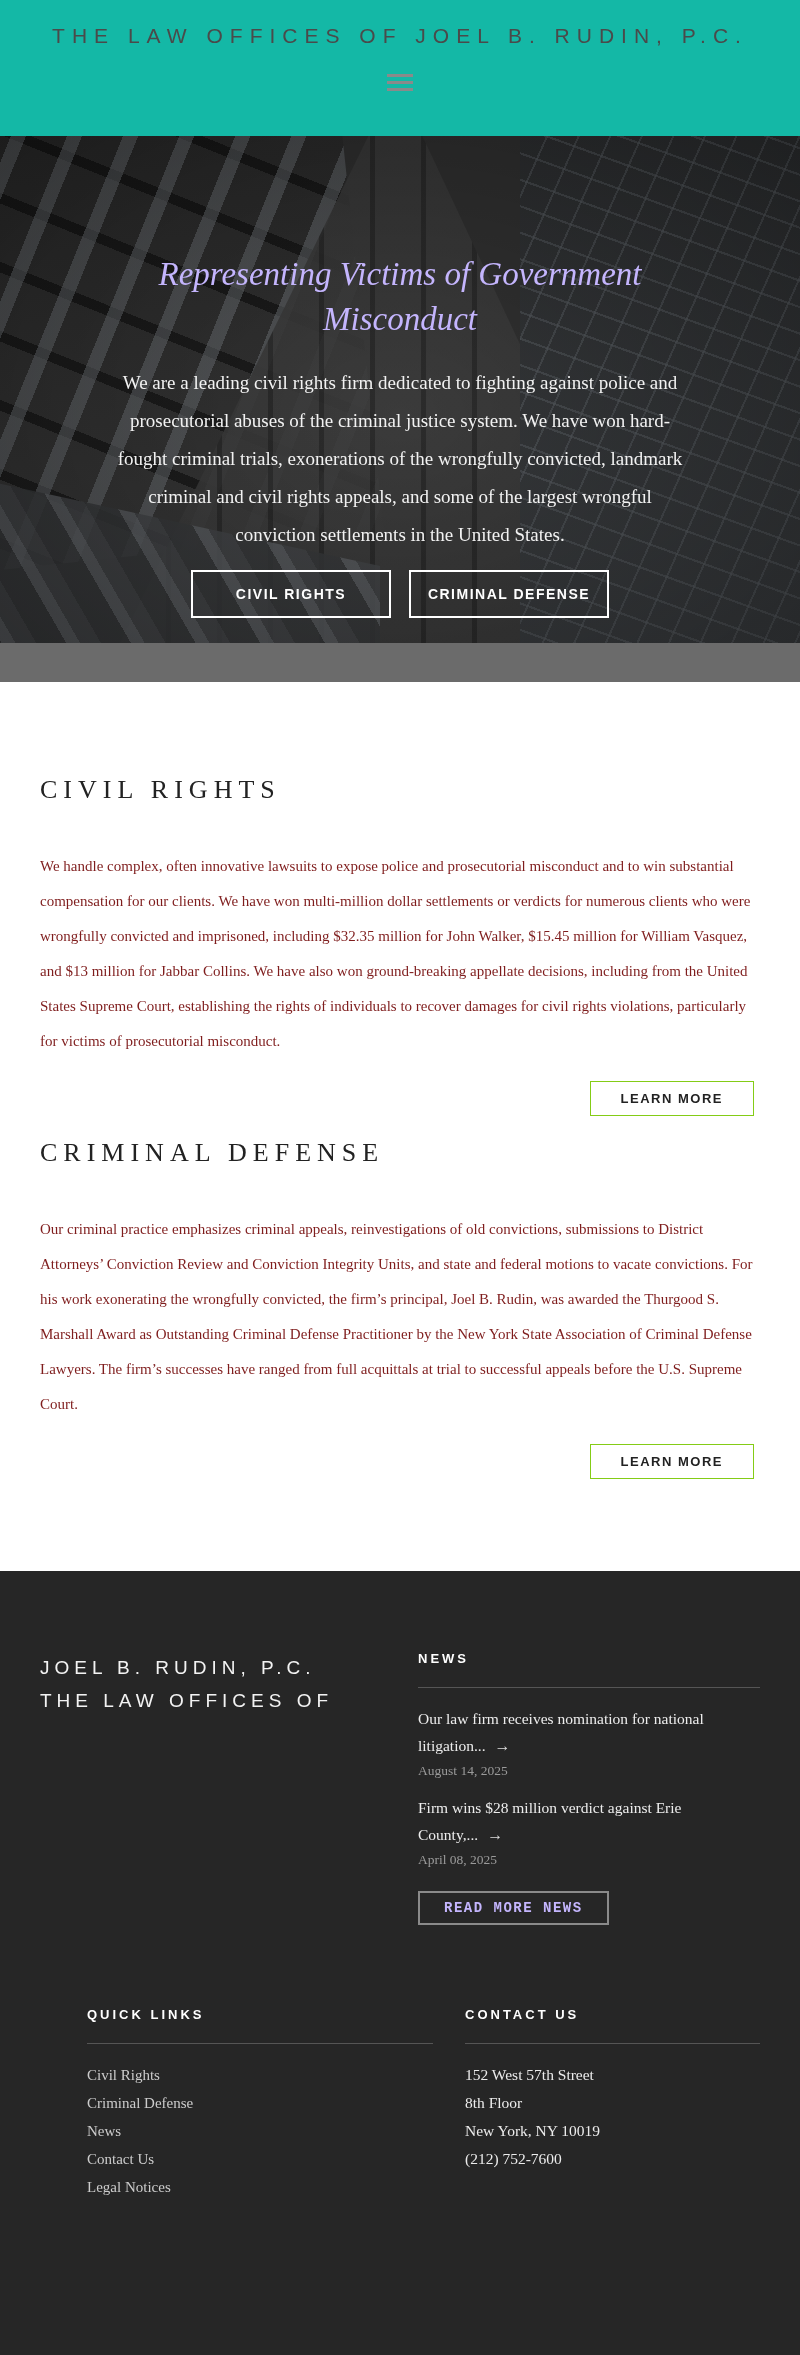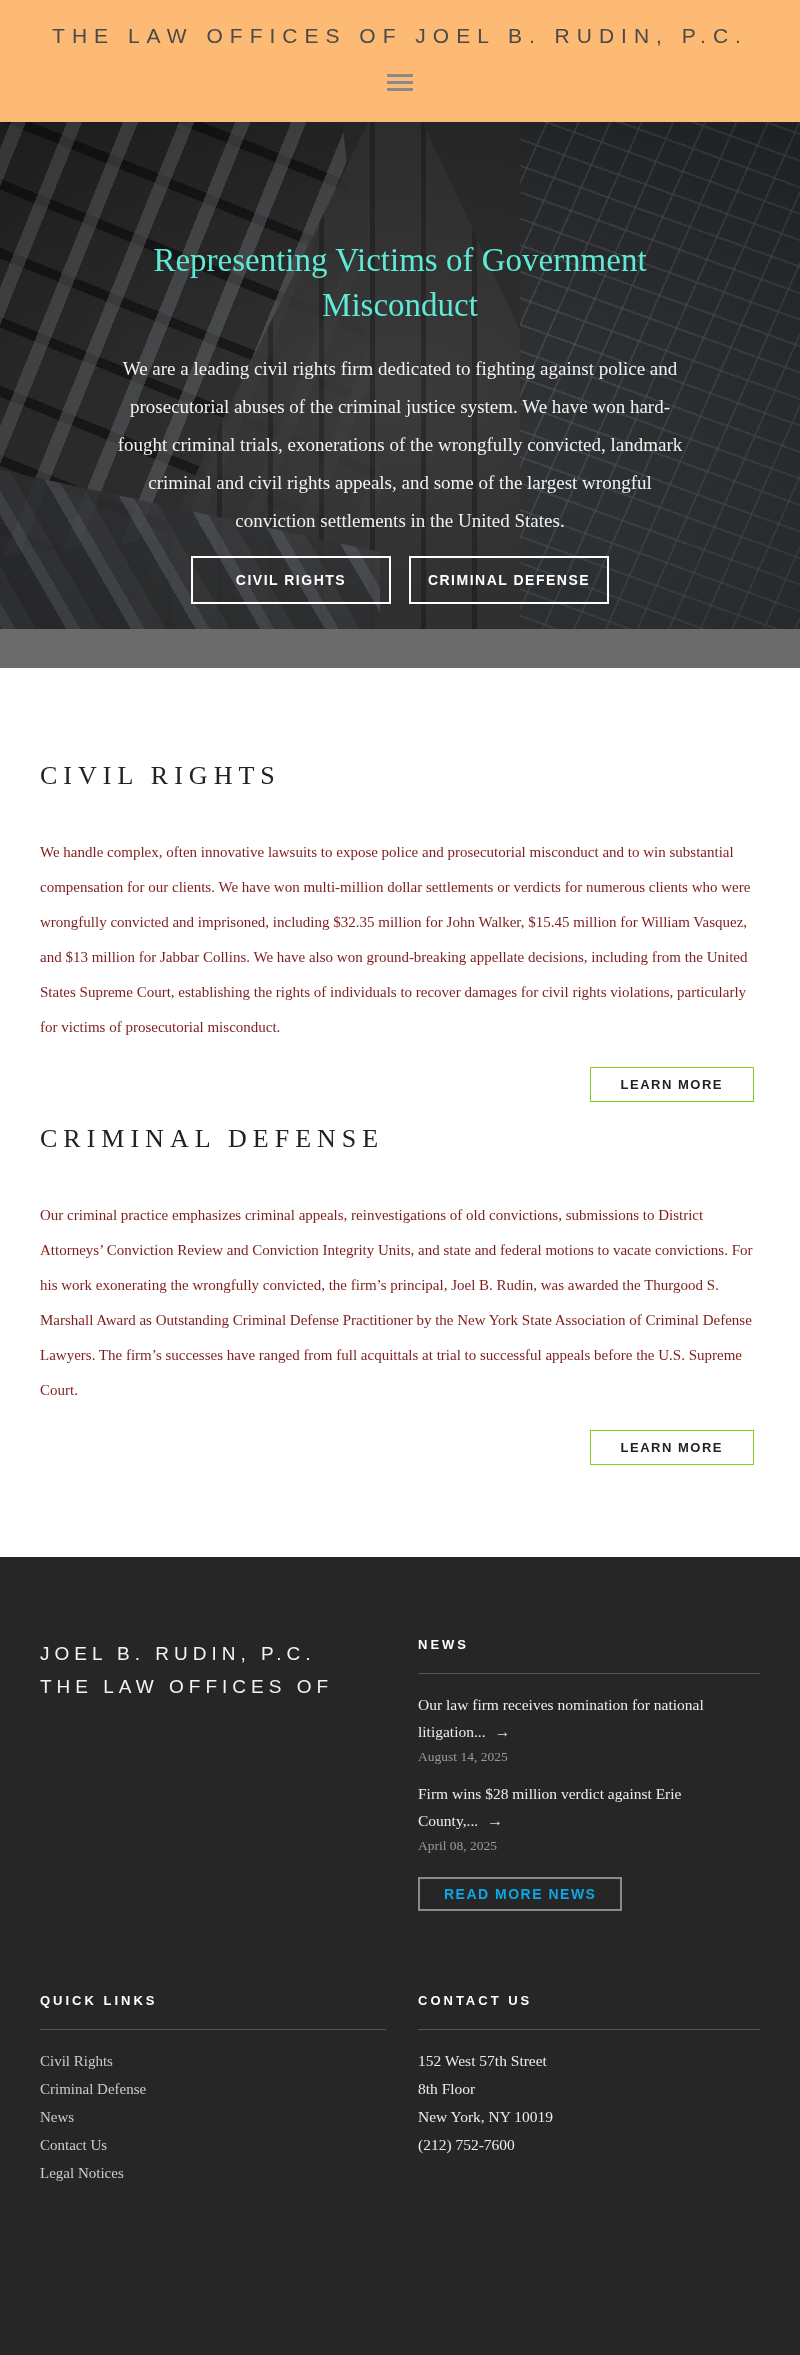--- a/index.html
+++ b/index.html
@@ -5,21 +5,21 @@
   * { box-sizing: border-box; }
   html, body { margin: 0; padding: 0; }
   body {
     width: 800px;
     background: #ffffff;
     font-family: "Liberation Serif", serif;
     -webkit-font-smoothing: antialiased;
   }
 
   
-  .site-header { height: 122px; background: #fdba74; text-align: center; }
+  .site-header { height: 136px; background: #14b8a6; text-align: center; }
   .site-title {
     padding-top: 24px;
     font-family: "Liberation Sans", sans-serif;
     font-size: 21px;
     letter-spacing: 7px;
     color: #4a4a4a;
     font-weight: 400;
   }
   .hamburger { width: 26px; margin: 26px auto 0; cursor: pointer; }
   .hamburger .bar { height: 3px; background: #8a8a8a; margin-bottom: 4px; }
@@ -57,24 +57,25 @@
     transform: skewY(-6deg);
   }
   .hero-shade {
     position: absolute; inset: 0;
     background: radial-gradient(ellipse at 50% 55%, rgba(0,0,0,0.05) 0%, rgba(0,0,0,0.38) 100%);
   }
   .hero-inner { position: relative; z-index: 2; text-align: center; padding-top: 116px; }
   .hero-heading {
     margin: 0 auto;
     max-width: 560px;
-    color: #5eead4;
+    color: #c4b5fd;
     font-size: 33px;
     font-weight: 400;
     line-height: 45px;
+    font-style: italic;
   }
   .hero-paragraph {
     margin: 22px auto 0;
     max-width: 578px;
     color: #f2f2f2;
     font-size: 19px;
     line-height: 38px;
   }
   .hero-buttons { margin-top: 16px; }
   .hero-btn {
@@ -151,25 +152,25 @@
   .news-item { margin-bottom: 15px; }
   .news-title { font-size: 15.5px; line-height: 27px; color: #ededed; cursor: pointer; }
   .news-arrow { margin-left: 9px; font-size: 16px; color: #dddddd; }
   .news-date { margin-top: 4px; font-size: 13.5px; color: #9a9a9a; }
   .read-more-btn {
     display: inline-block;
     margin-top: 8px;
     border: 2px solid #8a8a8a;
     background: transparent;
     padding: 7px 24px;
-    font-family: Liberation Sans, sans-serif;
+    font-family: Liberation Mono, monospace;
     font-size: 14px;
     font-weight: bold;
     letter-spacing: 1.5px;
-    color: #0ea5e9;
+    color: #c4b5fd;
     cursor: pointer;
   }
   .footer-mid { margin-top: 82px; }
   .footer-link { display: block; font-size: 15px; line-height: 28px; color: #cccccc; text-decoration: none; cursor: pointer; }
   .contact-line { font-size: 15.5px; line-height: 28px; color: #ececec; }
 </style>
 </head>
 <body>
 
 <header class="site-header">
@@ -241,21 +242,21 @@
       <div class="news-item">
         <div class="news-title"><span>Firm wins $28 million verdict against Erie County,...</span><span class="news-arrow">→</span></div>
         <div class="news-date">April 08, 2025</div>
       </div>
 
       <button class="read-more-btn">READ MORE NEWS</button>
     </div>
   </div>
 
   <div class="footer-row footer-mid">
-    <div class="footer-col-left" style="padding-right:32px;">
+    <div class="footer-col-left" style="padding-right:32px;margin-left:47px;">
       <h3 class="footer-heading">QUICK LINKS</h3>
       <hr class="footer-rule">
       <a class="footer-link">Civil Rights</a>
       <a class="footer-link">Criminal Defense</a>
       <a class="footer-link">News</a>
       <a class="footer-link">Contact Us</a>
       <a class="footer-link">Legal Notices</a>
     </div>
     <div class="footer-col-right">
       <h3 class="footer-heading">CONTACT US</h3>

